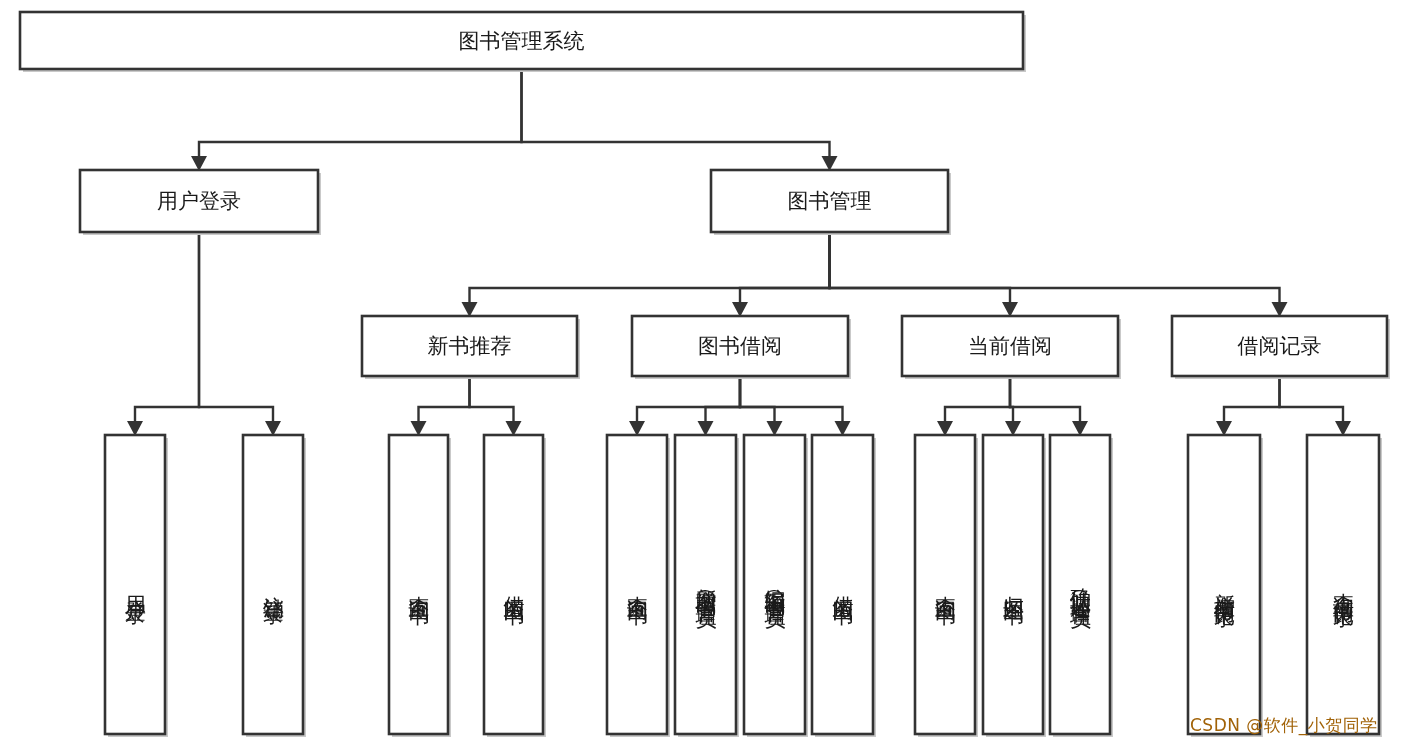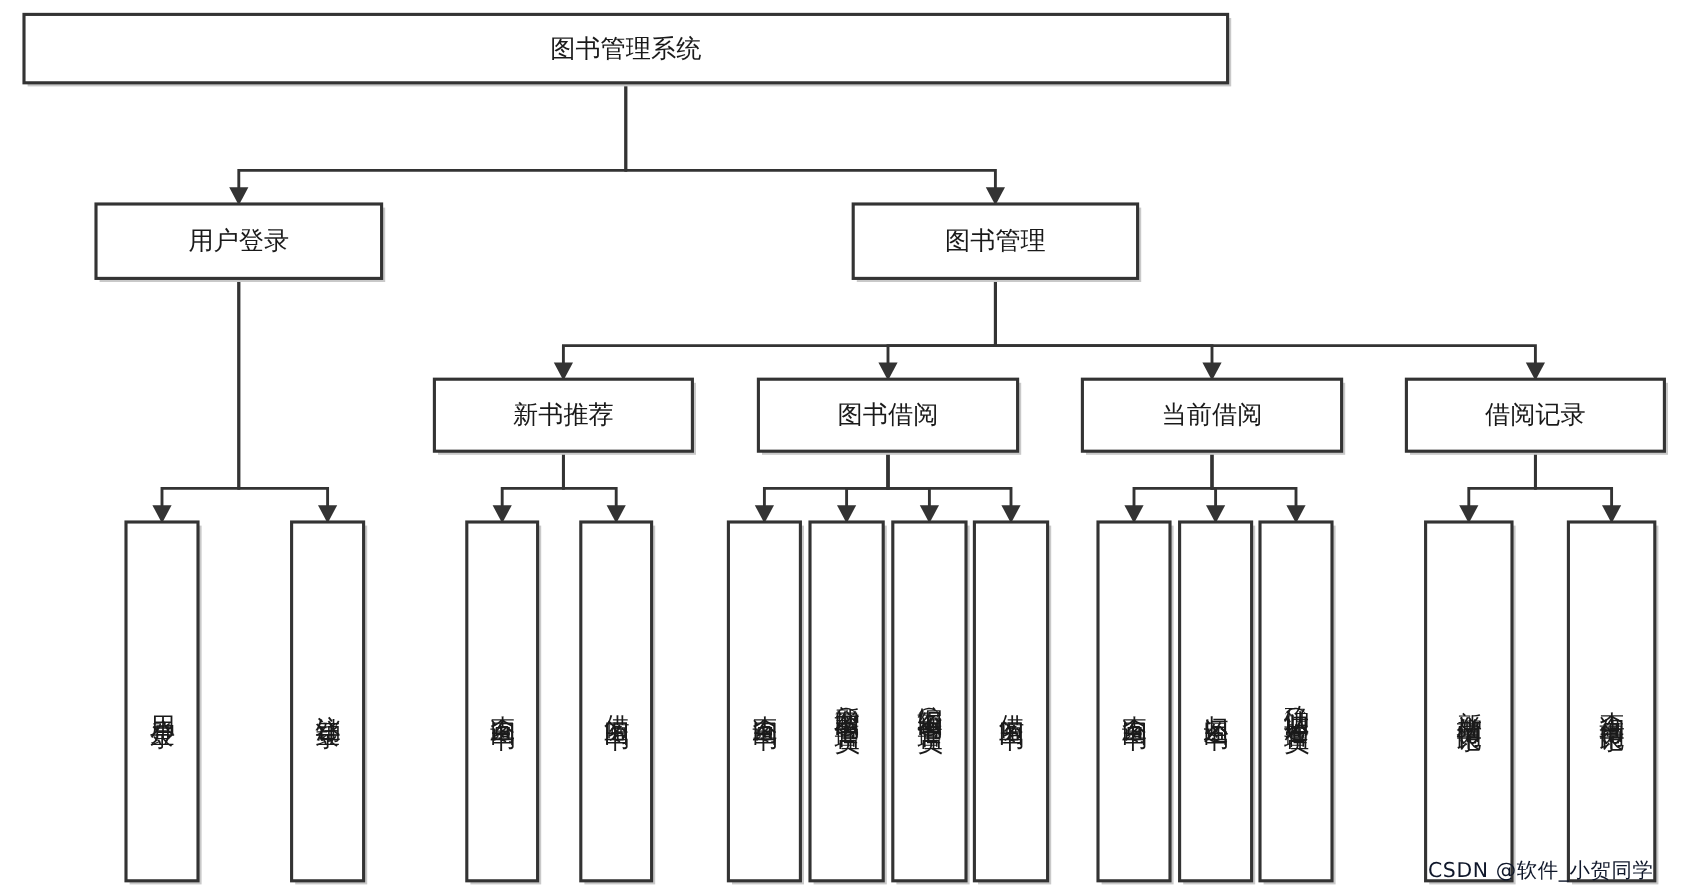--- a/index.html
+++ b/index.html
@@ -66,21 +66,21 @@
     line-height: 1.0;
     letter-spacing: 3px;
     color: #1a1a1a;
     pointer-events: none;
     white-space: nowrap;
   }
   .watermark {
     position: absolute;
     font-family: "DejaVu Sans", "Liberation Sans", sans-serif;
     font-size: 17px;
-    color: #0f172a;
+    color: #a16207;
     letter-spacing: 0.5px;
     white-space: nowrap;
   }
 </style>
 </head>
 <body>
 
 <div id="diagram-root">
 
   <svg id="flow-svg" viewBox="0 0 1405 747">

